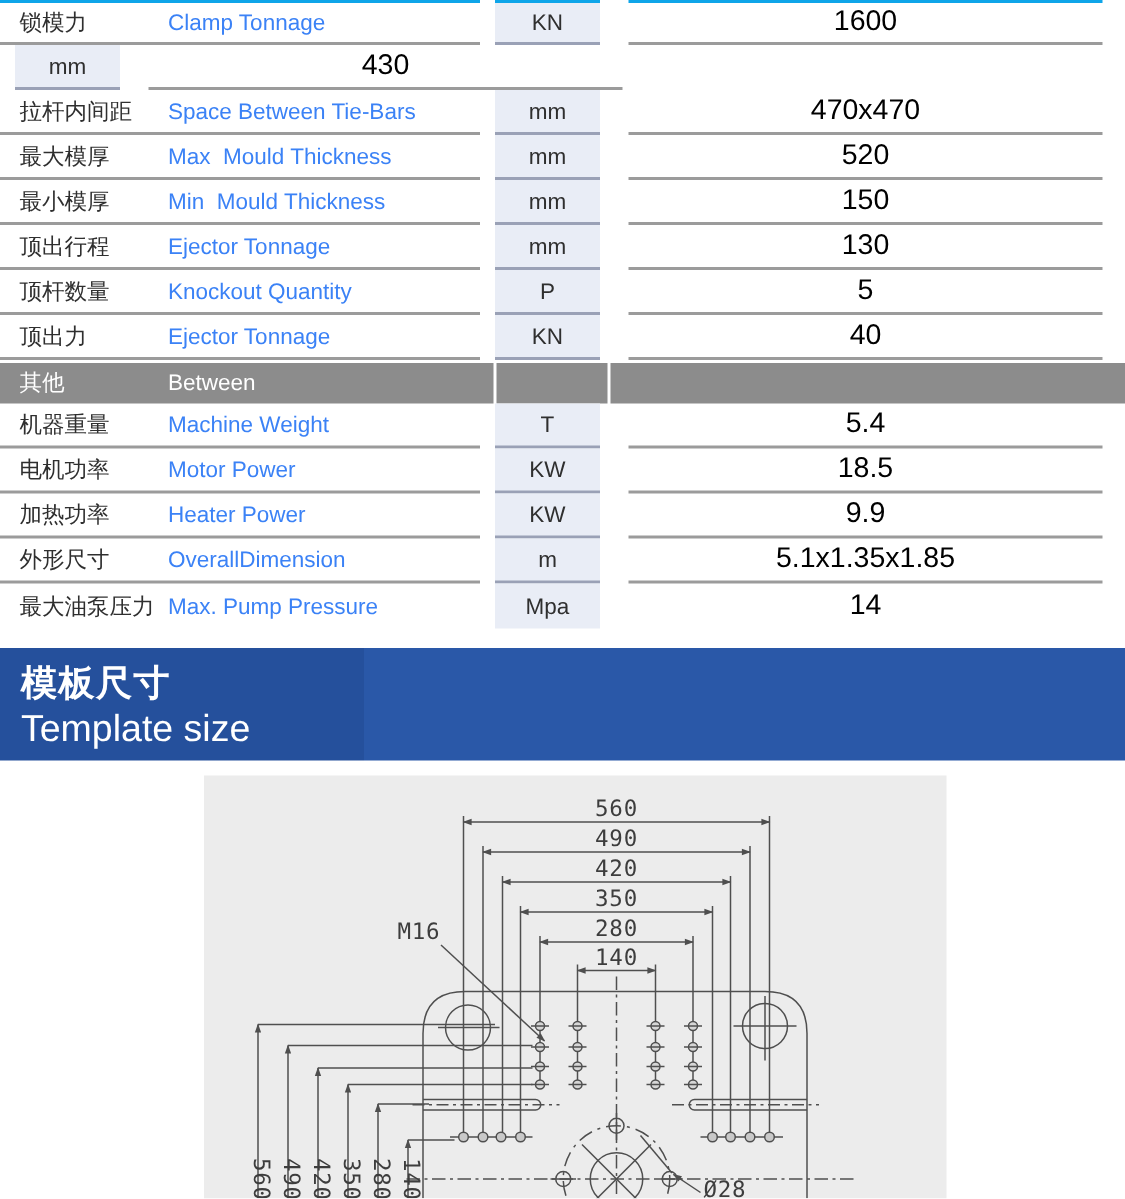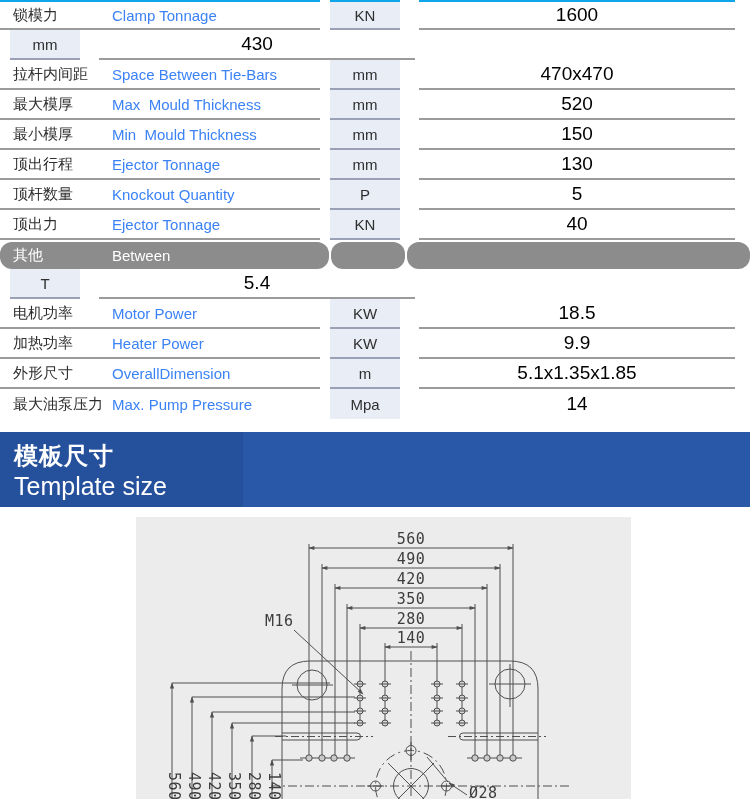--- a/index.html
+++ b/index.html
@@ -14,21 +14,21 @@
   .row.first .seg{border-top:2px solid #0ea5e9;}
   .row.last .seg{border-bottom:none;}
   .cn{width:112px;padding-left:13px;font-size:15px;color:#2f2f2f;white-space:pre;}
   .en{font-size:15px;color:#3b82f6;white-space:pre;}
   .seg.unit{width:70px;margin-left:10px;background:#e9edf6;border-bottom:2px solid #9aa1b6;justify-content:center;font-size:15px;color:#2f2f2f;}
   .row.last .seg.unit{border-bottom:none;}
   .seg.value{width:316px;margin-left:19px;border-bottom:2px solid #9b9b9b;justify-content:center;font-size:19px;color:#000000;}
 
   
   .section-row{display:flex;height:27px;margin-top:2px;}
-  .section-row .sseg{background:#8c8c8c;height:100%;display:flex;align-items:center;border-radius:12px;}
+  .section-row .sseg{background:#8c8c8c;height:100%;display:flex;align-items:center;}
   .sseg.s-left{width:329px;}
   .sseg.s-mid{width:74px;margin-left:2px;}
   .sseg.s-right{flex:1;margin-left:2px;}
   .section-row .cn,.section-row .en{color:#fff;}
 
   
   .banner{margin-top:13px;height:75px;padding:9px 0 0 14px;
     background:linear-gradient(to right,#25509c 0,#25509c 243px,#2a58a8 243px,#2a58a8 100%);}
   .banner-cn{color:#fff;font-size:24px;font-weight:bold;letter-spacing:1px;line-height:30px;}
   .banner-en{color:#fff;font-size:25px;line-height:26px;margin-top:2px;}
@@ -113,20 +113,24 @@
   <div class="section-row">
     <div class="sseg s-left">
       <span class="cn">其他</span>
       <span class="en">Between</span>
     </div>
     <div class="sseg s-mid"></div>
     <div class="sseg s-right"></div>
   </div>
 
   <div class="row">
+    <div class="seg left">
+      <span class="cn">机器重量</span>
+      <span class="en">Machine Weight</span>
+    </div>
     <div class="seg unit">T</div>
     <div class="seg value">5.4</div>
   </div>
 
   <div class="row">
     <div class="seg left">
       <span class="cn">电机功率</span>
       <span class="en">Motor Power</span>
     </div>
     <div class="seg unit">KW</div>

